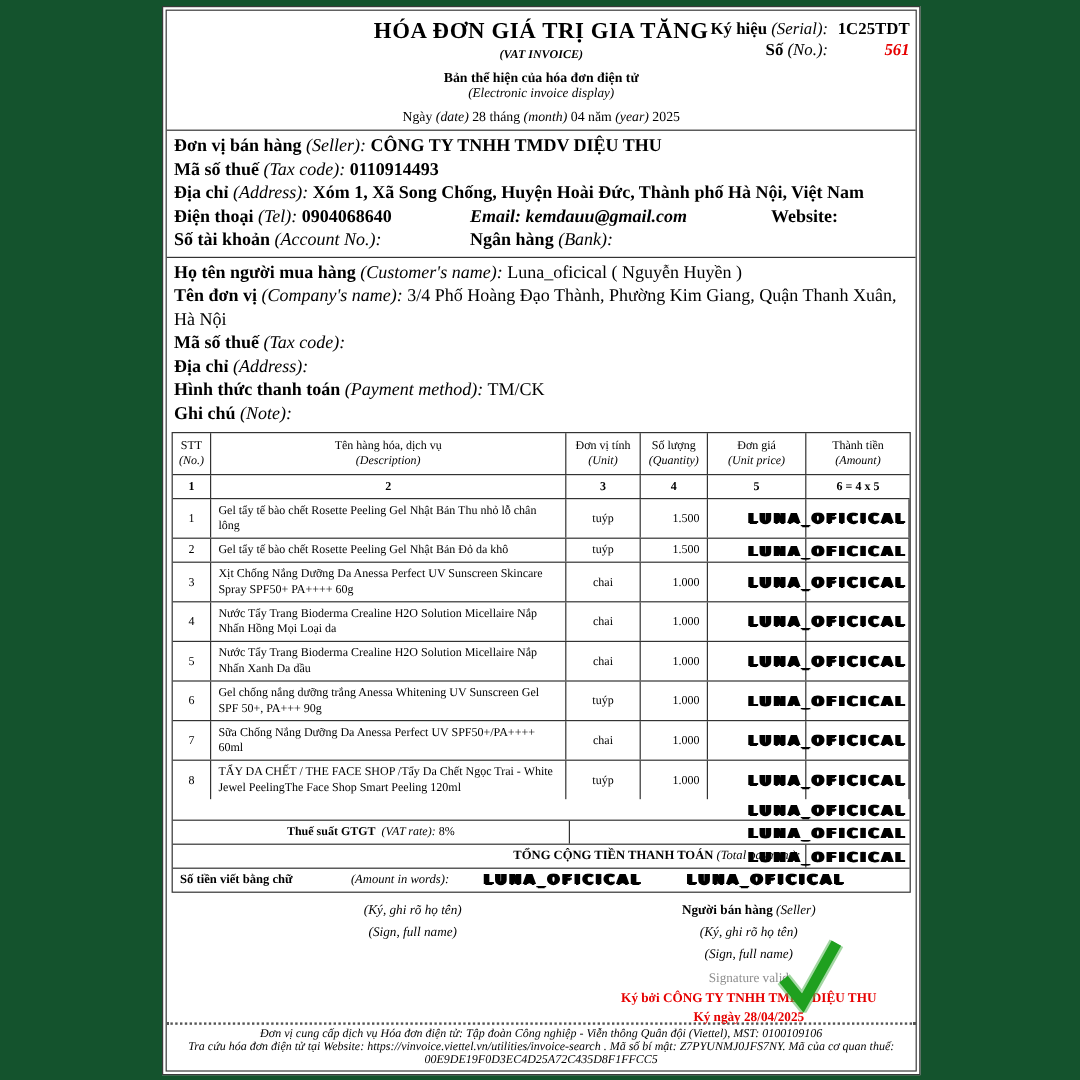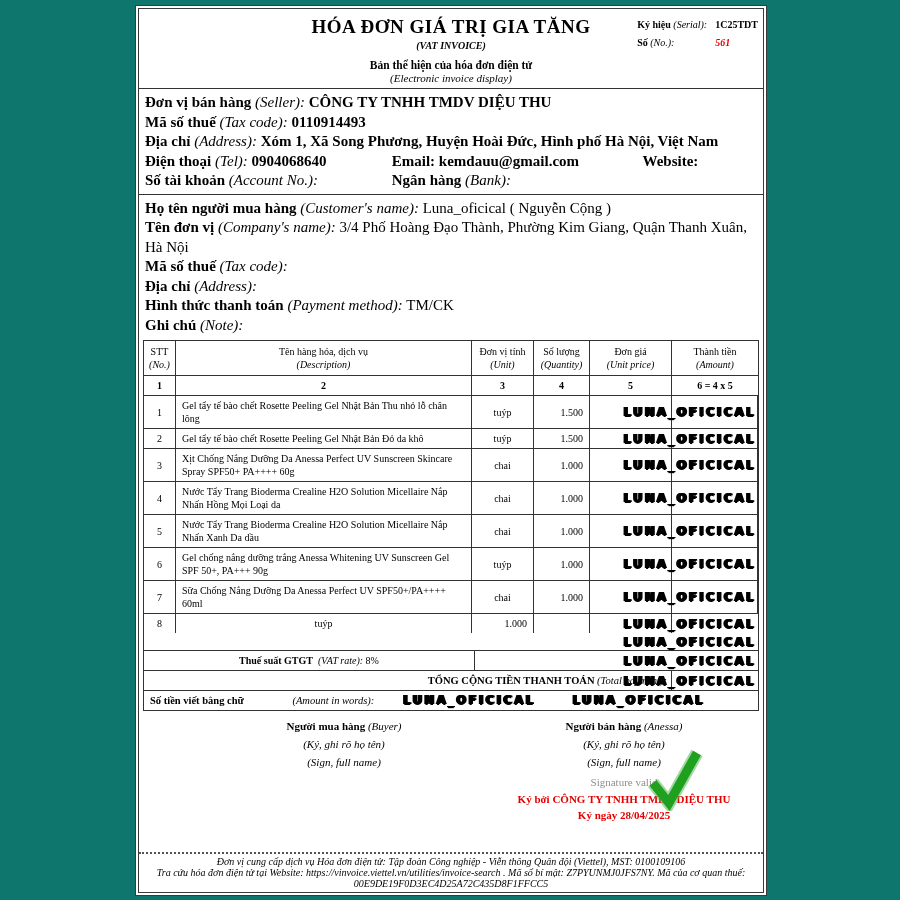--- a/index.html
+++ b/index.html
@@ -1,40 +1,40 @@
 <!DOCTYPE html>
 <html><head>
 <meta charset="utf-8">
 <style>
   * { margin:0; padding:0; box-sizing:border-box; }
   html,body { width:900px; height:900px; background:#fff; font-family:"Liberation Serif", serif; color:#000; }
-  .page { position:relative; width:900px; height:900px; background:#0f766e; overflow:hidden; }
+  .page { position:relative; width:900px; height:900px; background:#14532d; overflow:hidden; }
 
   .doc { position:absolute; left:135px; top:5px; width:632px; height:891px;
          border:1px solid #3a3a3a; padding:2px; background:#fff; }
   .doc-inner { border:1px solid #3a3a3a; width:100%; height:100%; display:flex; flex-direction:column; position:relative; }
 
   
   .head { position:relative; padding:7px 6px 4px 6px; border-bottom:1px solid #333; }
   .head-center { text-align:center; }
   .title { font-size:19px; font-weight:bold; letter-spacing:0.5px; }
   .subtitle { font-size:10px; font-style:italic; font-weight:bold; margin-top:2px; }
   .disp-vi { font-size:11.5px; font-weight:bold; margin-top:8px; }
   .disp-en { font-size:11px; font-style:italic; margin-top:1px; }
   .date-line { font-size:11.5px; margin-top:8px; }
-  .serial-box { position:absolute; top:7px; right:5px; font-size:10px; line-height:18px; display:grid; grid-template-columns:auto auto; column-gap:8px; }
+  .serial-box { position:absolute; top:7px; right:5px; font-size:14px; line-height:18px; display:grid; grid-template-columns:auto auto; column-gap:8px;text-align:right; }
   .em { font-style:italic; font-weight:normal; }
   .b { font-weight:bold; }
   .red { color:#e60000;font-style:italic; }
 
   
   .sect { padding:4px 6px 3px 6px; font-size:15px; line-height:19.5px; }
   .sect.bordered { border-bottom:1px solid #333; }
   .inline-group { display:inline-block; }
-  .w-tel { width:243px; } .w-email { width:247px; } .w-acct { width:243px; }
+  .w-tel { width:243px; } .w-email { width:247px;font-style:italic; } .w-acct { width:243px; }
 
   
   .tbl { margin:2px 4px 0 4px; border:1px solid #333; font-size:10px; }
   .trow { display:grid; grid-template-columns:32px 1fr 62px 56px 82px 86px; position:relative; border-bottom:1px solid #333; }
   .trow:last-child { border-bottom:none; }
   .td { border-right:1px solid #333; padding:3px 4px; display:flex; align-items:center; justify-content:center; text-align:center; line-height:13px; min-height:17px; }
   .td:last-child { border-right:none; }
   .th-vi { font-weight:normal; }
   .th-en { font-style:italic; }
   .th { flex-direction:column; padding:4px 2px; }
@@ -74,46 +74,57 @@
 <div class="page">
   <div class="doc">
     <div class="doc-inner">
 
       <div class="head">
         <div class="head-center">
           <div class="title">HÓA ĐƠN GIÁ TRỊ GIA TĂNG</div>
           <div class="subtitle">(VAT INVOICE)</div>
           <div class="disp-vi">Bản thể hiện của hóa đơn điện tử</div>
           <div class="disp-en">(Electronic invoice display)</div>
+          <div class="date-line">
+            <span>Ngày</span>
+            <span class="em">(date)</span>
+            <span>28</span>
+            <span>tháng</span>
+            <span class="em">(month)</span>
+            <span>04</span>
+            <span>năm</span>
+            <span class="em">(year)</span>
+            <span>2025</span>
+          </div>
         </div>
         <div class="serial-box">
           <span><span class="b">Ký hiệu</span> <span class="em">(Serial):</span></span>
           <span class="b">1C25TDT</span>
           <span><span class="b">Số</span> <span class="em">(No.):</span></span>
           <span class="b red">561</span>
         </div>
       </div>
 
       <div class="sect bordered">
         <div><span class="b">Đơn vị bán hàng</span> <span class="em">(Seller):</span> <span class="b">CÔNG TY TNHH TMDV DIỆU THU</span></div>
         <div><span class="b">Mã số thuế</span> <span class="em">(Tax code):</span> <span class="b">0110914493</span></div>
-        <div><span class="b">Địa chỉ</span> <span class="em">(Address):</span> <span class="b">Xóm 1, Xã Song Phương, Huyện Hoài Đức, Hình phố Hà Nội, Việt Nam</span></div>
+        <div><span class="b">Địa chỉ</span> <span class="em">(Address):</span> <span class="b">Xóm 1, Xã Song Chống, Huyện Hoài Đức, Thành phố Hà Nội, Việt Nam</span></div>
         <div>
           <span class="inline-group w-tel"><span class="b">Điện thoại</span> <span class="em">(Tel):</span> <span class="b">0904068640</span></span>
           <span class="inline-group w-email"><span class="b">Email:</span> <span class="b">kemdauu@gmail.com</span></span>
           <span class="inline-group"><span class="b">Website:</span></span>
         </div>
         <div>
           <span class="inline-group w-acct"><span class="b">Số tài khoản</span> <span class="em">(Account No.):</span></span>
           <span class="inline-group"><span class="b">Ngân hàng</span> <span class="em">(Bank):</span></span>
         </div>
       </div>
 
       <div class="sect">
-        <div><span class="b">Họ tên người mua hàng</span> <span class="em">(Customer's name):</span> <span>Luna_oficical ( Nguyễn Cộng )</span></div>
+        <div><span class="b">Họ tên người mua hàng</span> <span class="em">(Customer's name):</span> <span>Luna_oficical ( Nguyễn Huyền )</span></div>
         <div><span class="b">Tên đơn vị</span> <span class="em">(Company's name):</span> <span>3/4 Phố Hoàng Đạo Thành, Phường Kim Giang, Quận Thanh Xuân, Hà Nội</span></div>
         <div><span class="b">Mã số thuế</span> <span class="em">(Tax code):</span></div>
         <div><span class="b">Địa chỉ</span> <span class="em">(Address):</span></div>
         <div><span class="b">Hình thức thanh toán</span> <span class="em">(Payment method):</span> <span>TM/CK</span></div>
         <div><span class="b">Ghi chú</span> <span class="em">(Note):</span></div>
       </div>
 
       <div class="tbl">
         <div class="trow">
           <div class="td th">
@@ -209,20 +220,21 @@
               <div class="td ">7</div>
               <div class="td c-desc">Sữa Chống Nắng Dưỡng Da Anessa Perfect UV SPF50+/PA++++ 60ml</div>
               <div class="td ">chai</div>
               <div class="td c-qty">1.000</div>
               <div class="td "></div>
               <div class="td "></div>
               <span class="wm row-wm">LUNA_OFICICAL</span>
             </div>
             <div class="trow">
               <div class="td ">8</div>
+              <div class="td c-desc">TẨY DA CHẾT / THE FACE SHOP /Tẩy Da Chết Ngọc Trai - White Jewel PeelingThe Face Shop Smart Peeling 120ml</div>
               <div class="td ">tuýp</div>
               <div class="td c-qty">1.000</div>
               <div class="td "></div>
               <div class="td "></div>
               <span class="wm row-wm">LUNA_OFICICAL</span>
             </div>
           </div>
 
         <div class="trow row-sub">
           <div class="td tot-cell-empty"></div>
@@ -242,26 +254,25 @@
           <div class="td words-cell">
             <span class="b">Số tiền viết bằng chữ</span>&nbsp;<span class="em">(Amount in words):</span>
             <span class="wm">LUNA_OFICICAL</span>
             <span class="wm" style="margin-left:14px;">LUNA_OFICICAL</span>
           </div>
         </div>
       </div>
 
       <div class="sig-area">
         <div class="sig-block sig-buyer">
-          <div><span class="sig-title">Người mua hàng</span> <span class="em">(Buyer)</span></div>
           <div class="sig-note">(Ký, ghi rõ họ tên)</div>
           <div class="sig-note">(Sign, full name)</div>
         </div>
         <div class="sig-block sig-seller">
-          <div><span class="sig-title">Người bán hàng</span> <span class="em">(Anessa)</span></div>
+          <div><span class="sig-title">Người bán hàng</span> <span class="em">(Seller)</span></div>
           <div class="sig-note">(Ký, ghi rõ họ tên)</div>
           <div class="sig-note">(Sign, full name)</div>
           <div class="stamp-valid">Signature valid</div>
           <div class="stamp-red">Ký bởi CÔNG TY TNHH TMDV DIỆU THU</div>
           <div class="stamp-red">Ký ngày 28/04/2025</div>
         </div>
         <svg class="check-icon" viewBox="0 0 56 64">
           <polyline points="6,36 22,56 50,6" fill="none" stroke="#57b657" stroke-width="13" opacity="0.55"></polyline>
           <polyline points="6,36 22,56 50,6" fill="none" stroke="#1fa01f" stroke-width="9"></polyline>
         </svg>

